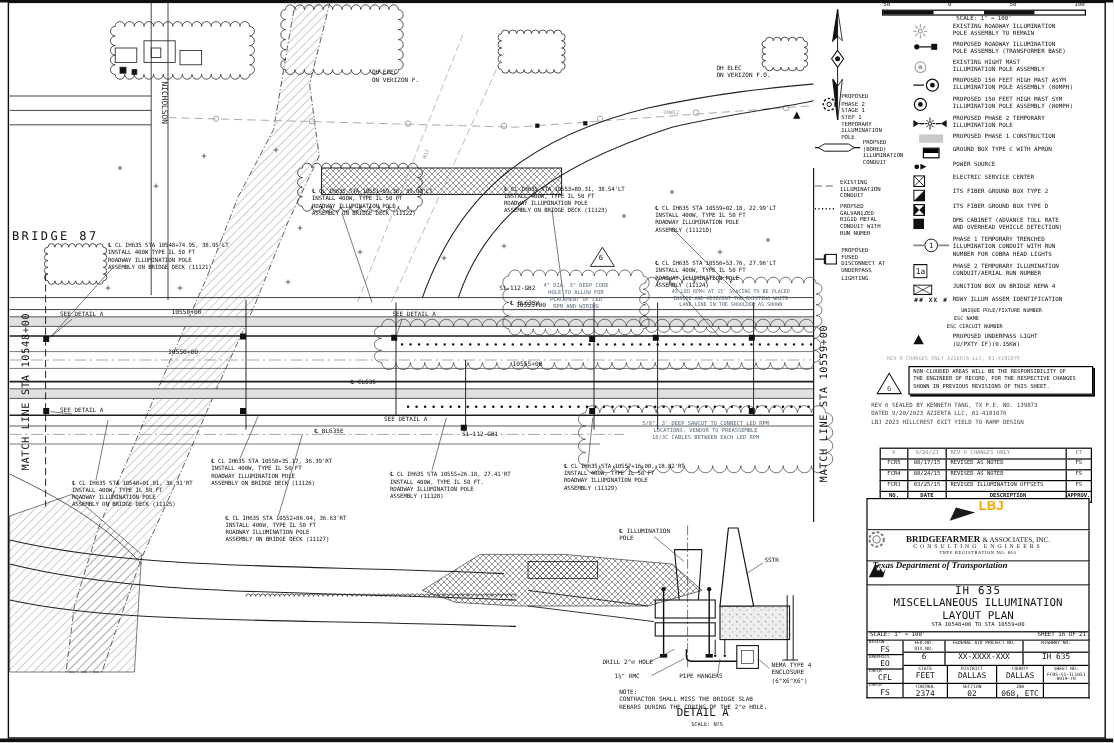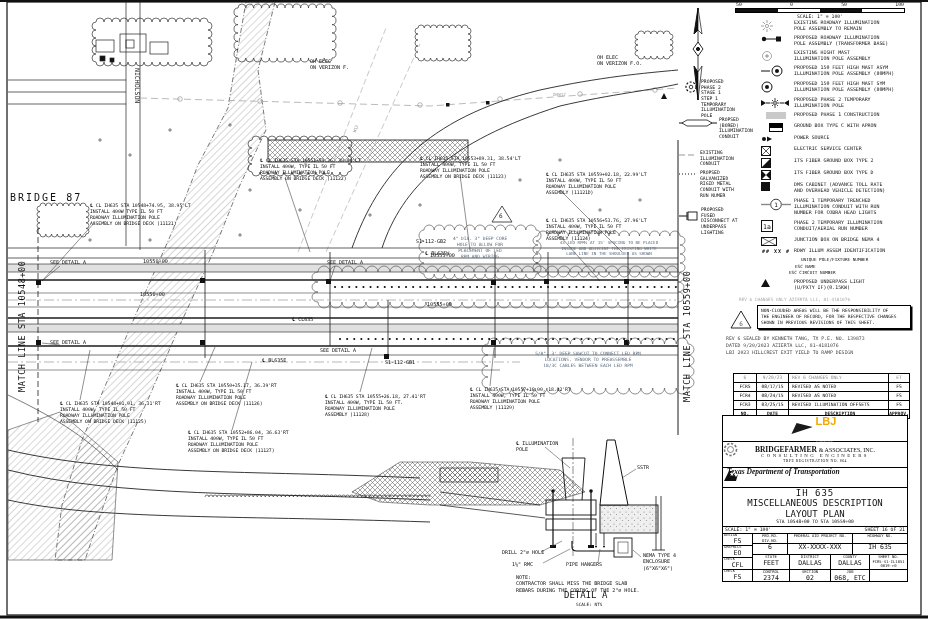--- a/index.html
+++ b/index.html
@@ -660,21 +660,21 @@
           <path d="M1,13 L6,3 L9,3 L13,9 L15,6 L13,13 Z" fill="#111"></path>
           <text x="9" y="7.5" text-anchor="middle" font-size="6" fill="#fff">★</text>
         </svg>
         <span>
           <span class="t1">Texas Department of Transportation</span><br>
           <span class="t2">©2015</span>
         </span>
       </div>
       <div class="sec tb">
         <div class="t1">IH 635</div>
-        <div class="t2">MISCELLANEOUS DESCRIPTION</div>
+        <div class="t2">MISCELLANEOUS ILLUMINATION</div>
         <div class="t2">LAYOUT PLAN</div>
         <div class="t4">STA 10548+00 TO STA 10559+00</div>
         <div class="foot">
           <span>SCALE: 1" = 100'</span>
           <span>SHEET 16 OF 21</span>
         </div>
       </div>
       <div class="sec info">
         <div class="lcol">
           <div class="lcell">

